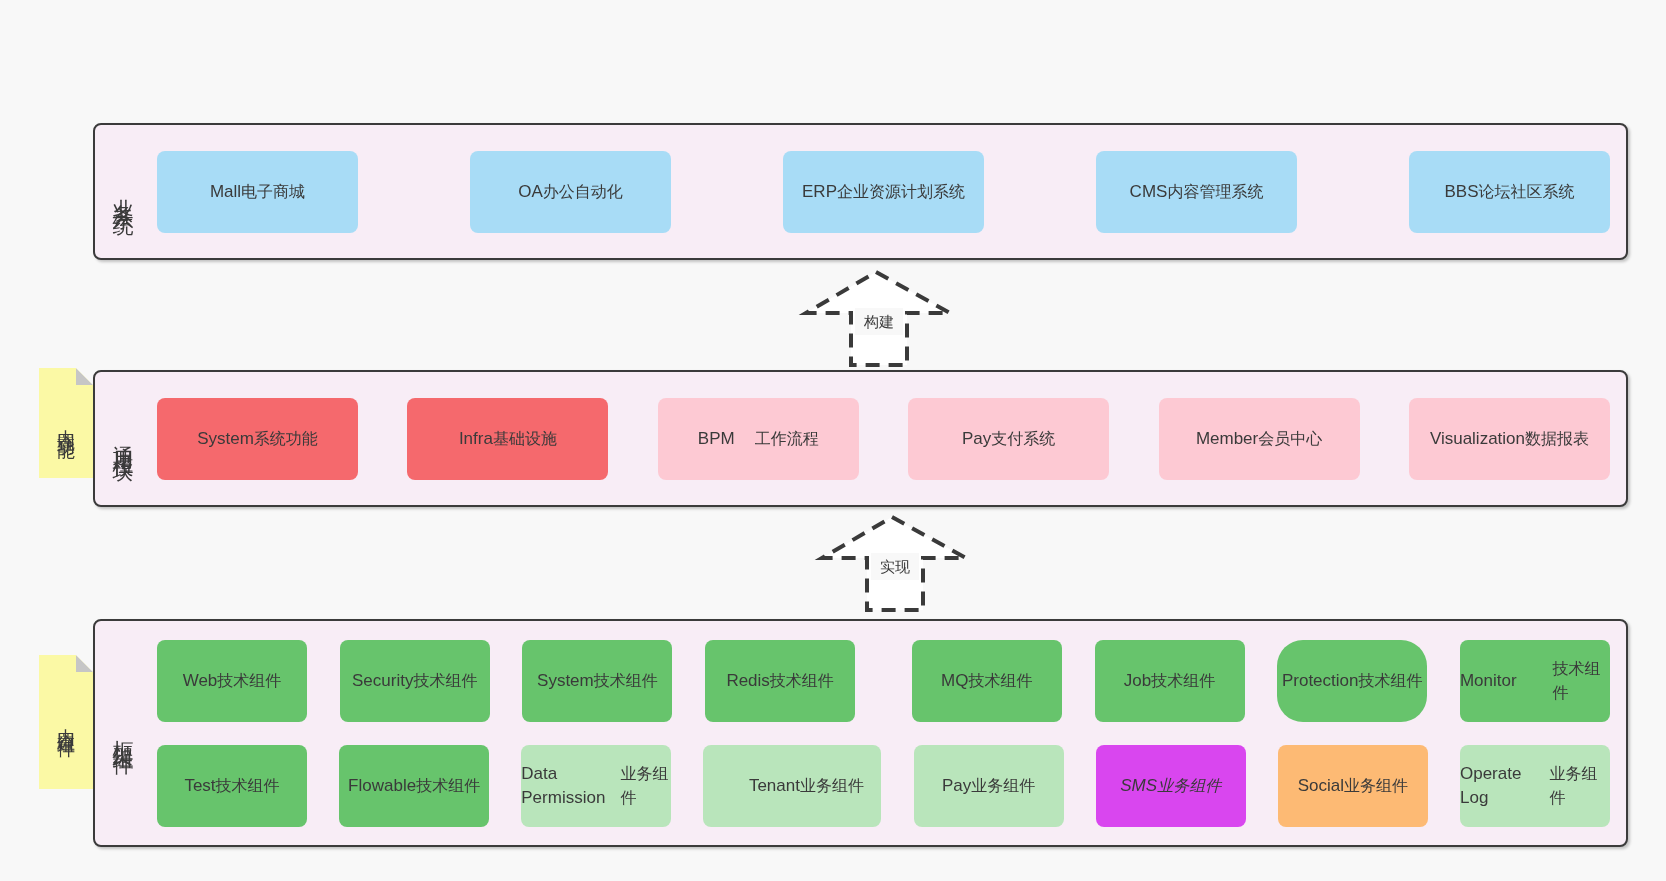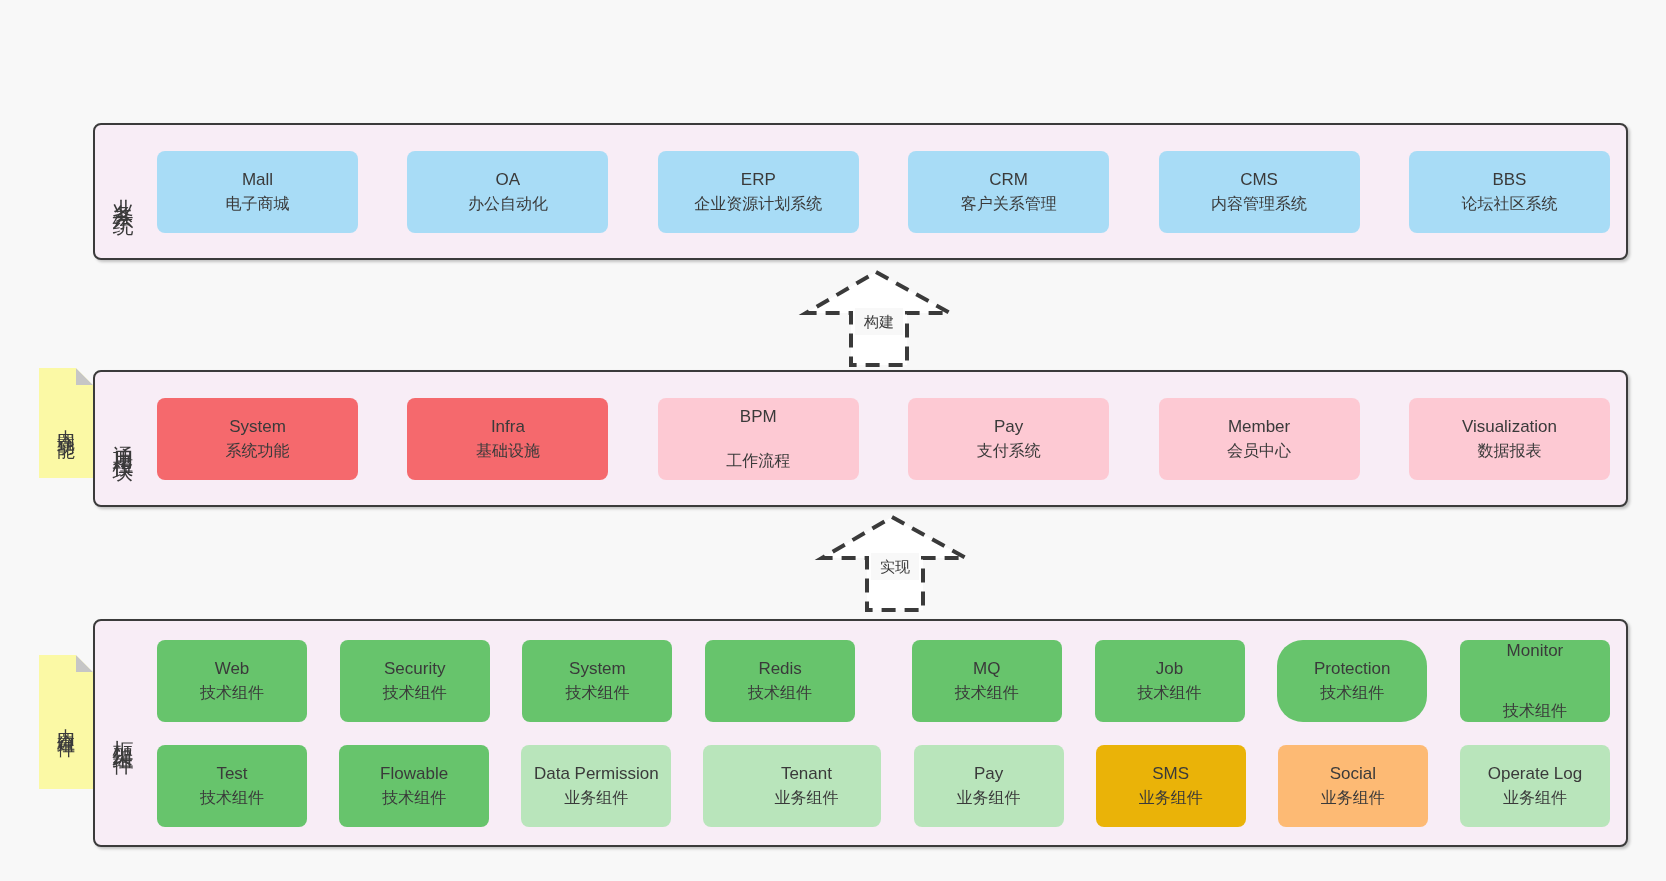--- a/index.html
+++ b/index.html
@@ -26,21 +26,21 @@
     writing-mode:vertical-rl;text-orientation:upright;
     font-size:21px;line-height:27px;letter-spacing:5px;white-space:nowrap;
   }
   .boxes{
     position:absolute;left:62px;right:16px;top:0;bottom:0;
     display:flex;flex-direction:column;justify-content:center;gap:23px;
   }
   .box-row{display:flex;justify-content:space-between}
   .box{
     height:82px;border-radius:8px;
-    display:flex;flex-direction:column;justify-content:center;align-items:center;
+    display:flex;flex-direction:row;justify-content:center;align-items:center;
     line-height:24px;font-size:17px;
   }
   .row-6 .box{width:201px}
   .row-8 .box{width:150px}
   .box-sub{font-size:16px}
   .note{
     position:absolute;left:39px;width:54px;
     background:var(--note_bg,#fbf9a5);
     clip-path:polygon(0 0,calc(100% - 17px) 0,100% 17px,100% 100%,0 100%);
     display:flex;align-items:center;justify-content:center;
@@ -93,24 +93,20 @@
           </div>
           <div class="box" style="background: rgb(168, 220, 246);">
             <div class="box-title">OA</div>
             <div class="box-sub">办公自动化</div>
           </div>
           <div class="box" style="background: rgb(168, 220, 246);">
             <div class="box-title">ERP</div>
             <div class="box-sub">企业资源计划系统</div>
           </div>
           <div class="box" style="background: rgb(168, 220, 246);">
-            <div class="box-title">CRM</div>
-            <div class="box-sub">客户关系管理</div>
-          </div>
-          <div class="box" style="background: rgb(168, 220, 246);">
             <div class="box-title">CMS</div>
             <div class="box-sub">内容管理系统</div>
           </div>
           <div class="box" style="background: rgb(168, 220, 246);">
             <div class="box-title">BBS</div>
             <div class="box-sub">论坛社区系统</div>
           </div>
         </div>
       </div>
   </section>
@@ -198,21 +194,21 @@
             <div class="box-sub">业务组件</div>
           </div>
           <div class="box" style="background: rgb(185, 229, 187); padding-left: 28px;">
             <div class="box-title">Tenant</div>
             <div class="box-sub">业务组件</div>
           </div>
           <div class="box" style="background: rgb(185, 229, 187);">
             <div class="box-title">Pay</div>
             <div class="box-sub">业务组件</div>
           </div>
-          <div class="box" style="background: #eab308;">
+          <div class="box" style="background: #d946ef; font-style: italic;">
             <div class="box-title">SMS</div>
             <div class="box-sub">业务组件</div>
           </div>
           <div class="box" style="background: #fdba74;">
             <div class="box-title">Social</div>
             <div class="box-sub">业务组件</div>
           </div>
           <div class="box" style="background: rgb(185, 229, 187);">
             <div class="box-title">Operate Log</div>
             <div class="box-sub">业务组件</div>

